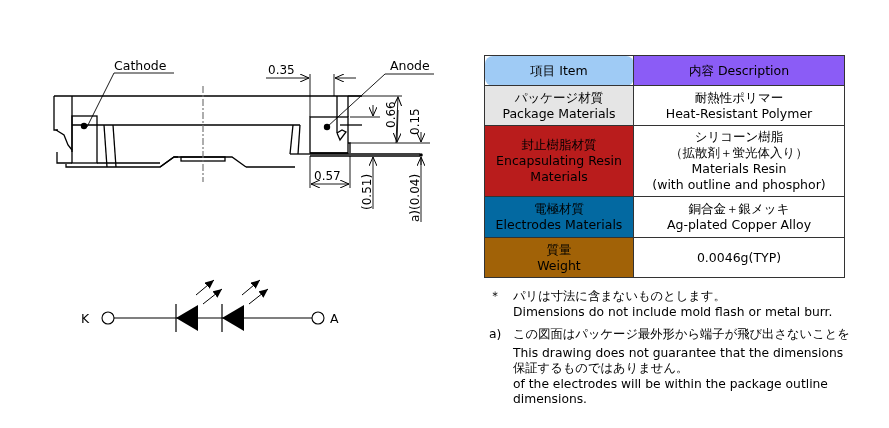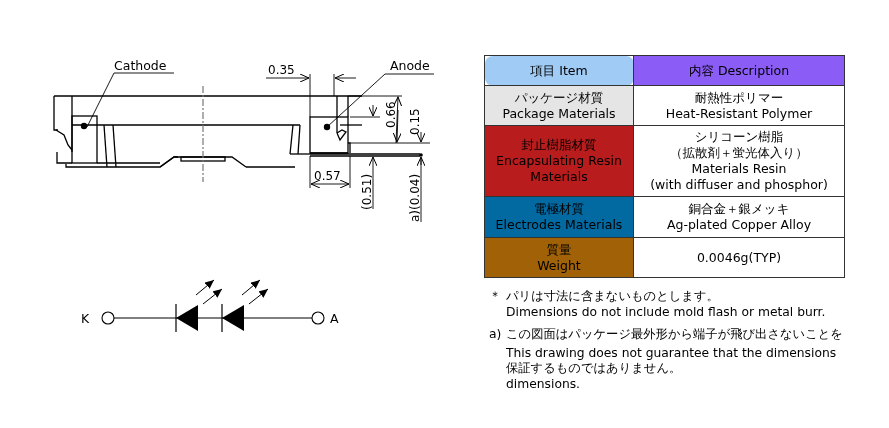--- a/index.html
+++ b/index.html
@@ -18,21 +18,21 @@
   table.spec tr.r1 td { height:39px;text-align:center; }
   table.spec tr.r2 td { height:70px; }
   table.spec tr.r3 td { height:40px; }
   table.spec tr.r4 td { height:39px; }
   .cell-line { display:block; white-space:nowrap; }
   .notes { position:absolute; left:489px; top:289px; font-family:"DejaVu Sans", sans-serif;
            font-size:12.3px; line-height:15.5px; }
   .note { position:relative; padding-left:17px; }
   .note + .note { margin-top:7px; }
   .note .mark { position:absolute; left:0; top:0; }
-  .note .l { display:block; white-space:nowrap; }
+  .note .l { display:block; white-space:nowrap;margin-left:7px; }
 </style>
 </head>
 <body>
 
 <svg id="drawing" width="889" height="428" viewBox="0 0 889 428">
   <defs>
     <marker id="arr" markerWidth="10" markerHeight="8" refX="9" refY="4" orient="auto" markerUnits="userSpaceOnUse">
       <path d="M0,0 L9,4 L0,8" fill="none" stroke="#000" stroke-width="1"></path>
     </marker>
     <marker id="arrf" markerWidth="10" markerHeight="8" refX="9" refY="4" orient="auto" markerUnits="userSpaceOnUse">
@@ -175,21 +175,21 @@
   <tr class="r2">
     <td class="item" style="background: #b91c1c;">
       <span class="cell-line">封止樹脂材質</span>
       <span class="cell-line">Encapsulating Resin</span>
       <span class="cell-line">Materials</span>
     </td>
     <td>
       <span class="cell-line">シリコーン樹脂</span>
       <span class="cell-line">（拡散剤＋蛍光体入り）</span>
       <span class="cell-line">Materials Resin</span>
-      <span class="cell-line">(with diffuser and phosphor)</span>
+      <span class="cell-line">(with outline and phosphor)</span>
     </td>
   </tr>
   <tr class="r3">
     <td class="item" style="background: #0369a1;">
       <span class="cell-line">電極材質</span>
       <span class="cell-line">Electrodes Materials</span>
     </td>
     <td>
       <span class="cell-line">銅合金＋銀メッキ</span>
       <span class="cell-line">Ag-plated Copper Alloy</span>
@@ -211,15 +211,16 @@
   <div class="note">
     <span class="mark">＊</span>
     <span class="l">パリは寸法に含まないものとします。</span>
     <span class="l">Dimensions do not include mold flash or metal burr.</span>
   </div>
   <div class="note">
     <span class="mark">a)</span>
     <span class="l">この図面はパッケージ最外形から端子が飛び出さないことを</span>
     <span class="l" style="margin-top:3px">This drawing does not guarantee that the dimensions</span>
     <span class="l">保証するものではありません。</span>
+    <span class="l">of the electrodes will be within the package outline</span>
     <span class="l">dimensions.</span>
   </div>
 </div>
 
 </body></html>

